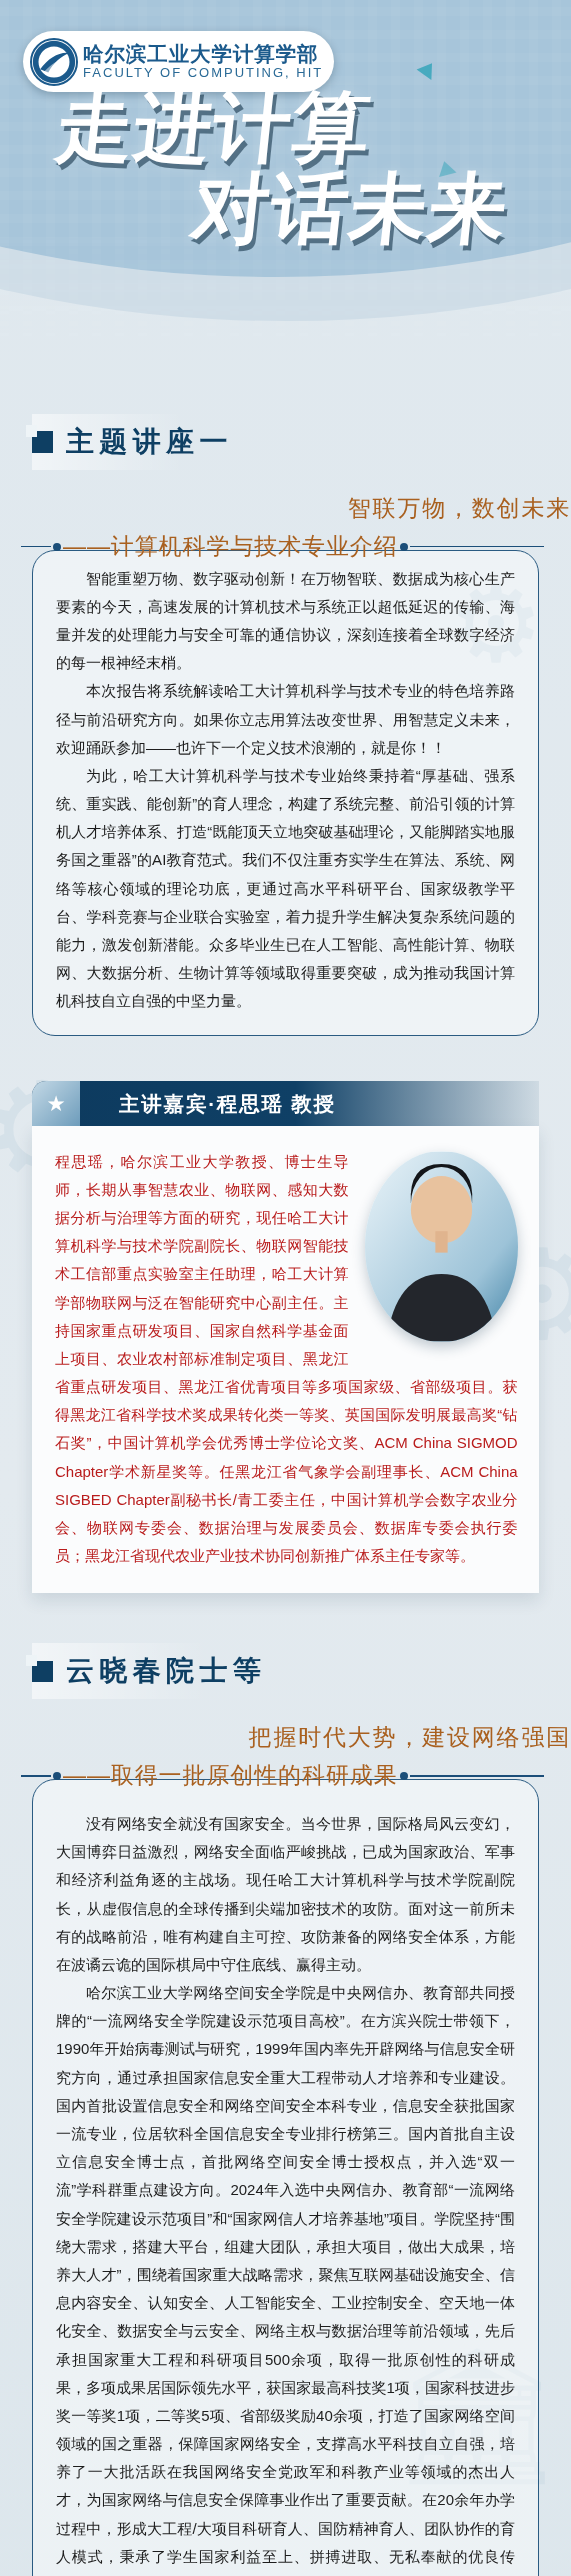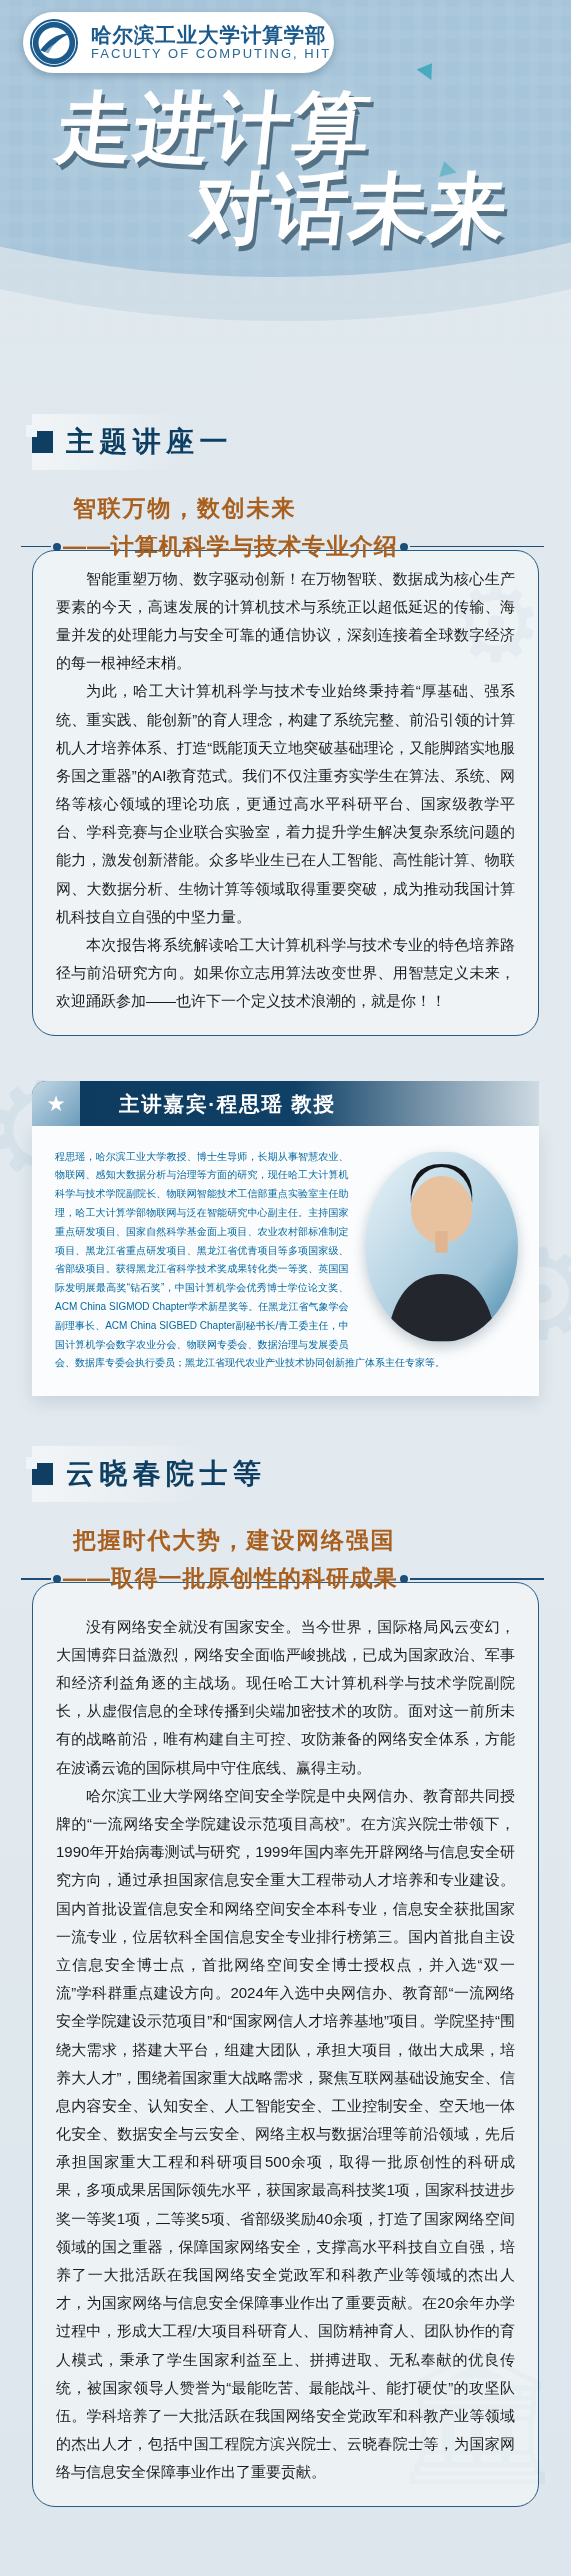--- a/index.html
+++ b/index.html
@@ -15,22 +15,22 @@
   .band-mid  { width:1392px; height:741px; left:-419px; top:-464px; background:#a7c5da; }
   .band-dark { width:1356px; height:714px; left:-393px; top:-482px;
                background:linear-gradient(120deg,#0c3click 0,#0c3click 0), linear-gradient(115deg,#0d3a57 0%,#145a7d 60%,#1b6a8f 100%); }
   .mosaic { position:absolute; inset:0; opacity:.35;
     background-image:
       repeating-linear-gradient(0deg, rgba(255,255,255,.10) 0 9px, rgba(255,255,255,0) 9px 23px),
       repeating-linear-gradient(90deg, rgba(255,255,255,.10) 0 9px, rgba(255,255,255,0) 9px 23px);
     -webkit-mask-image:linear-gradient(180deg,#000 60%,transparent 95%);
             mask-image:linear-gradient(180deg,#000 60%,transparent 95%); }
   .tri { position:absolute; width:0; height:0; border-left:9px solid transparent; border-right:9px solid transparent; border-bottom:14.3px solid #2fa3b8; opacity:.8; }
-  .hero-pill { position:absolute; left:23px; top:12px; width:311px; height:61px; background:#fff;
-               border-radius:36px; display:flex; align-items:center; padding:0 16px 0 7.1px; gap:13px;
+  .hero-pill { position:absolute; left:23px; top:31px; width:311px; height:61px; background:#fff;
+               border-radius:36px; display:flex; align-items:center; padding:0 16px 0 7.1px; gap:5px;
                box-shadow:0 2.7px 9px rgba(5,30,50,.25); }
   .logo { width:48px; height:48px; border-radius:50%; background:#fff; border:2.7px solid #1b5a8c;
           position:relative; flex:0 0 auto; overflow:hidden; }
   .logo svg { width:100%; height:100%; display:block; }
   .pill-text { line-height:1.15; }
   .pill-cn { font-size:20.5px; font-weight:bold; color:#1b5a8c; letter-spacing:0.9px; white-space:nowrap; }
   .pill-en { font-size:13px; color:#2a6a96; letter-spacing:2px; white-space:nowrap; }
   .hero-title { position:absolute; left:0; right:0; top:89px; color:#fff; font-weight:900;
                 transform:skewX(-6deg); }
   .ht1,.ht2 { font-size:77px; line-height:1.0; letter-spacing:1.8px;
@@ -44,21 +44,21 @@
   
   .section-head { position:relative; display:flex; align-items:center; gap:12.5px;
                   margin:0 0 0 32px; padding:9px 16px 9px 0; z-index:2;
                   background:linear-gradient(90deg,rgba(255,255,255,.55),rgba(255,255,255,0) 70%);
                   width:fit-content;justify-content:flex-end; }
   .sq { position:relative; width:21.4px; height:21.4px; background:#0e3f63; flex:0 0 auto; }
   .sq::before { content:""; position:absolute; left:-6.2px; top:-6.2px; width:11.6px; height:11.6px; background:#eef4f7; }
   .section-title { font-size:28px; font-weight:bold; color:#0e3f63; letter-spacing:5.4px; }
 
   
-  .subtitle { margin:23px 0 0 73px; color:#a9601f; font-weight:bold; z-index:2; position:relative; }
+  .subtitle { margin:23px 0 0 73px; color:#a9601f; font-weight:normal; z-index:2; position:relative;text-align:right; }
   .sub1 { font-size:23px; letter-spacing:1.8px; }
   .sub2 { font-size:23px; letter-spacing:0.9px; display:flex; align-items:center; gap:2px; margin-top:7.1px; }
   .dot { width:8px; height:8px; border-radius:50%; background:#1b4e79; flex:0 0 auto; }
   .dash-line { height:1.8px; background:#1b4e79; flex:0 0 auto; }
   .dl-left { width:30px; margin-left:-52px; }
   .dl-right { width:134px; }
 
   
   .body-card { position:relative; margin:12.5px 32px 0 32px; border:1.8px solid #2a5b82; border-radius:23px;
                background:rgba(255,255,255,.45); padding:19.6px 23px; z-index:1;
@@ -68,21 +68,21 @@
   
   .speaker { margin:45px 32px 0 32px; position:relative; z-index:2; }
   .speaker-head { position:relative; height:45px; display:flex; align-items:center;
       background:linear-gradient(90deg,#0d3a5e 0%,#0f4066 52%,rgba(150,175,192,.25) 100%);
       border-top-left-radius:14.3px; }
   .star-chip { width:48px; height:45px; border-top-left-radius:14.3px;
       background:linear-gradient(135deg,#c4d9e6,#6d9cbb); display:flex; align-items:center; justify-content:center;
       font-size:21.4px; color:#fff; flex:0 0 auto; }
   .speaker-head .sp-title { color:#fff; font-size:20.5px; font-weight:bold; letter-spacing:1.8px; margin-left:39px; }
   .speaker-body { background:#fbfcfd; box-shadow:0 7.1px 16px rgba(20,50,75,.12);
-      padding:21.4px 21.4px 23px 23px; font-size:10px; line-height:1.88; color:#0369a1; text-align:justify; }
+      padding:21.4px 21.4px 23px 23px; font-size:15px; line-height:1.88; color:#b91c1c; text-align:justify; }
   .photo { float:right; width:153px; height:191px; margin:3.6px 0 9px 16px; border-radius:50%;
       background:linear-gradient(160deg,#e9f3f8 10%,#9dc3d8 70%,#3c7fa3 100%);
       box-shadow:0 5.4px 12.5px rgba(20,50,75,.25), inset 0 0 0 3.6px rgba(255,255,255,.6); overflow:hidden; }
   .photo svg { width:100%; height:100%; display:block; }
 </style>
 </head>
 <body>
 
 <div class="poster">
 
@@ -132,22 +132,22 @@
         <span class="dash-line dl-left"></span>
         <span class="dot"></span>
         <span>——计算机科学与技术专业介绍</span>
         <span class="dot"></span>
         <span class="dash-line dl-right"></span>
       </div>
     </div>
 
     <div class="body-card" style="margin-top:-12.5px; padding-top:14px;">
       <p>智能重塑万物、数字驱动创新！在万物智联、数据成为核心生产要素的今天，高速发展的计算机技术与系统正以超低延迟的传输、海量并发的处理能力与安全可靠的通信协议，深刻连接着全球数字经济的每一根神经末梢。</p>
+      <p>本次报告将系统解读哈工大计算机科学与技术专业的特色培养路径与前沿研究方向。如果你立志用算法改变世界、用智慧定义未来，欢迎踊跃参加——也许下一个定义技术浪潮的，就是你！！</p>
       <p>为此，哈工大计算机科学与技术专业始终秉持着“厚基础、强系统、重实践、能创新”的育人理念，构建了系统完整、前沿引领的计算机人才培养体系、打造“既能顶天立地突破基础理论，又能脚踏实地服务国之重器”的AI教育范式。我们不仅注重夯实学生在算法、系统、网络等核心领域的理论功底，更通过高水平科研平台、国家级教学平台、学科竞赛与企业联合实验室，着力提升学生解决复杂系统问题的能力，激发创新潜能。众多毕业生已在人工智能、高性能计算、物联网、大数据分析、生物计算等领域取得重要突破，成为推动我国计算机科技自立自强的中坚力量。</p>
-      <p>本次报告将系统解读哈工大计算机科学与技术专业的特色培养路径与前沿研究方向。如果你立志用算法改变世界、用智慧定义未来，欢迎踊跃参加——也许下一个定义技术浪潮的，就是你！！</p>
     </div>
   </div>
 
   <div class="speaker">
     <div class="speaker-head">
       <span class="star-chip">★</span>
       <span class="sp-title">主讲嘉宾·程思瑶  教授</span>
     </div>
     <div class="speaker-body">
       <span class="photo">

